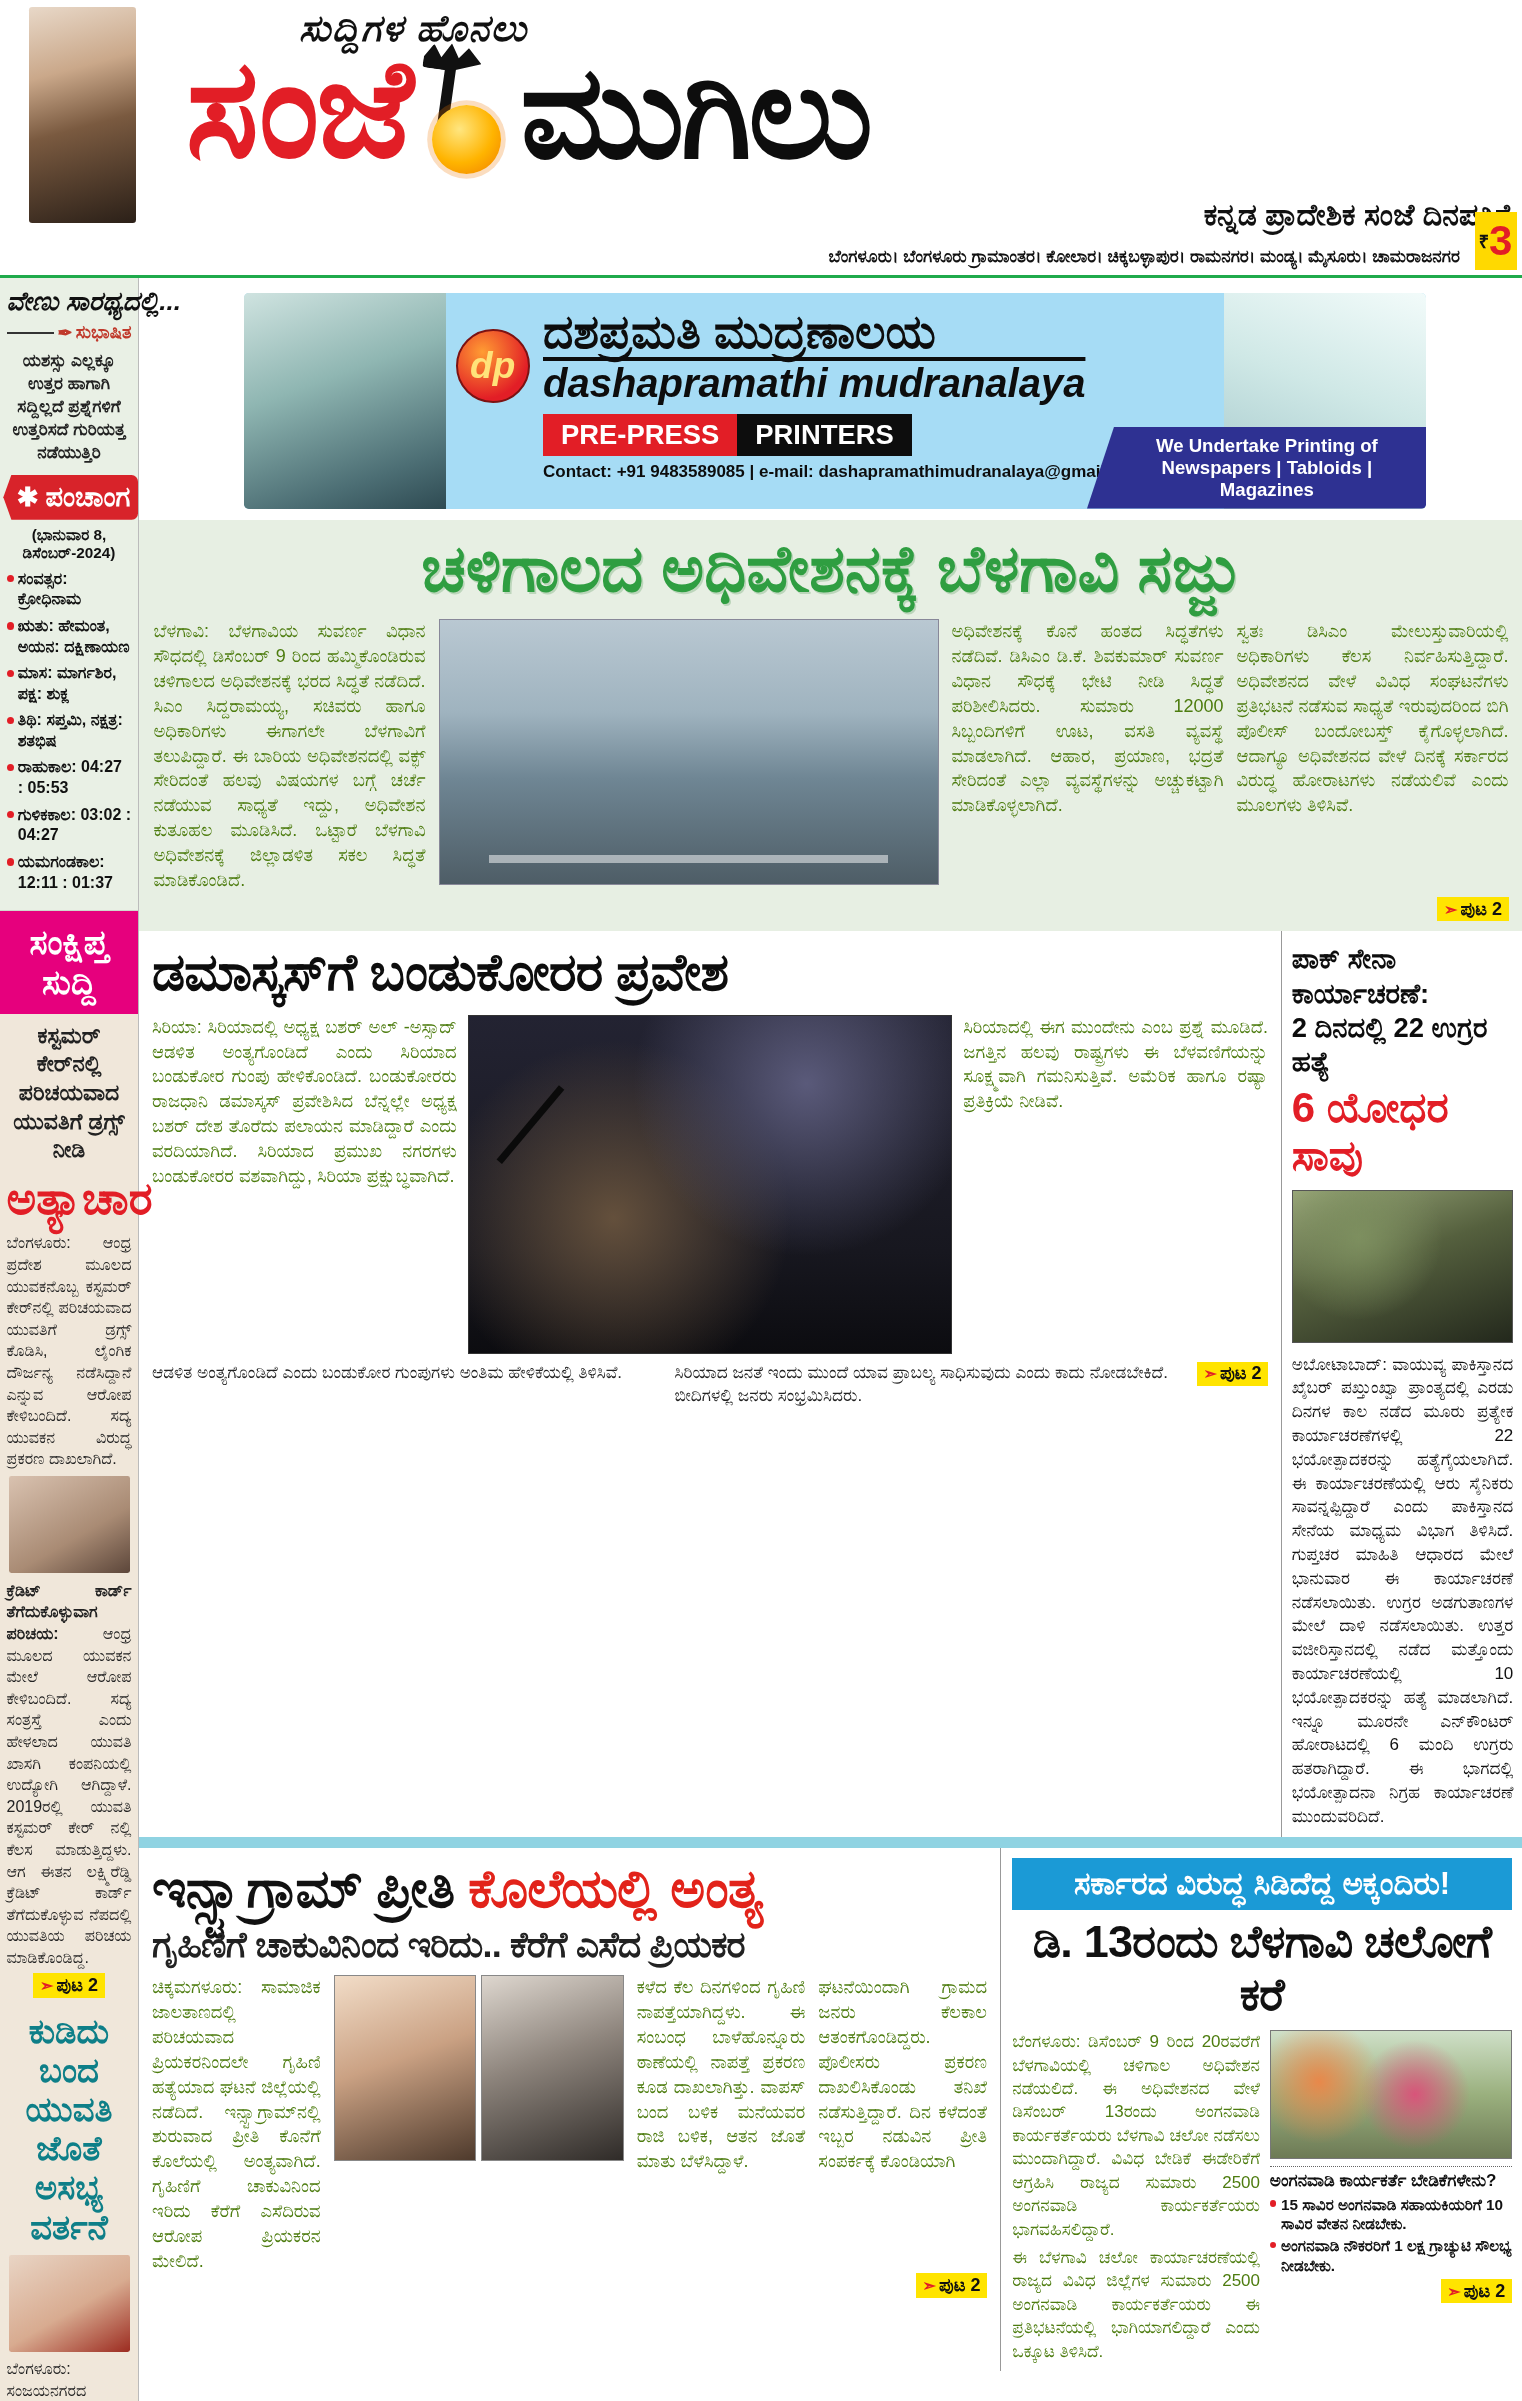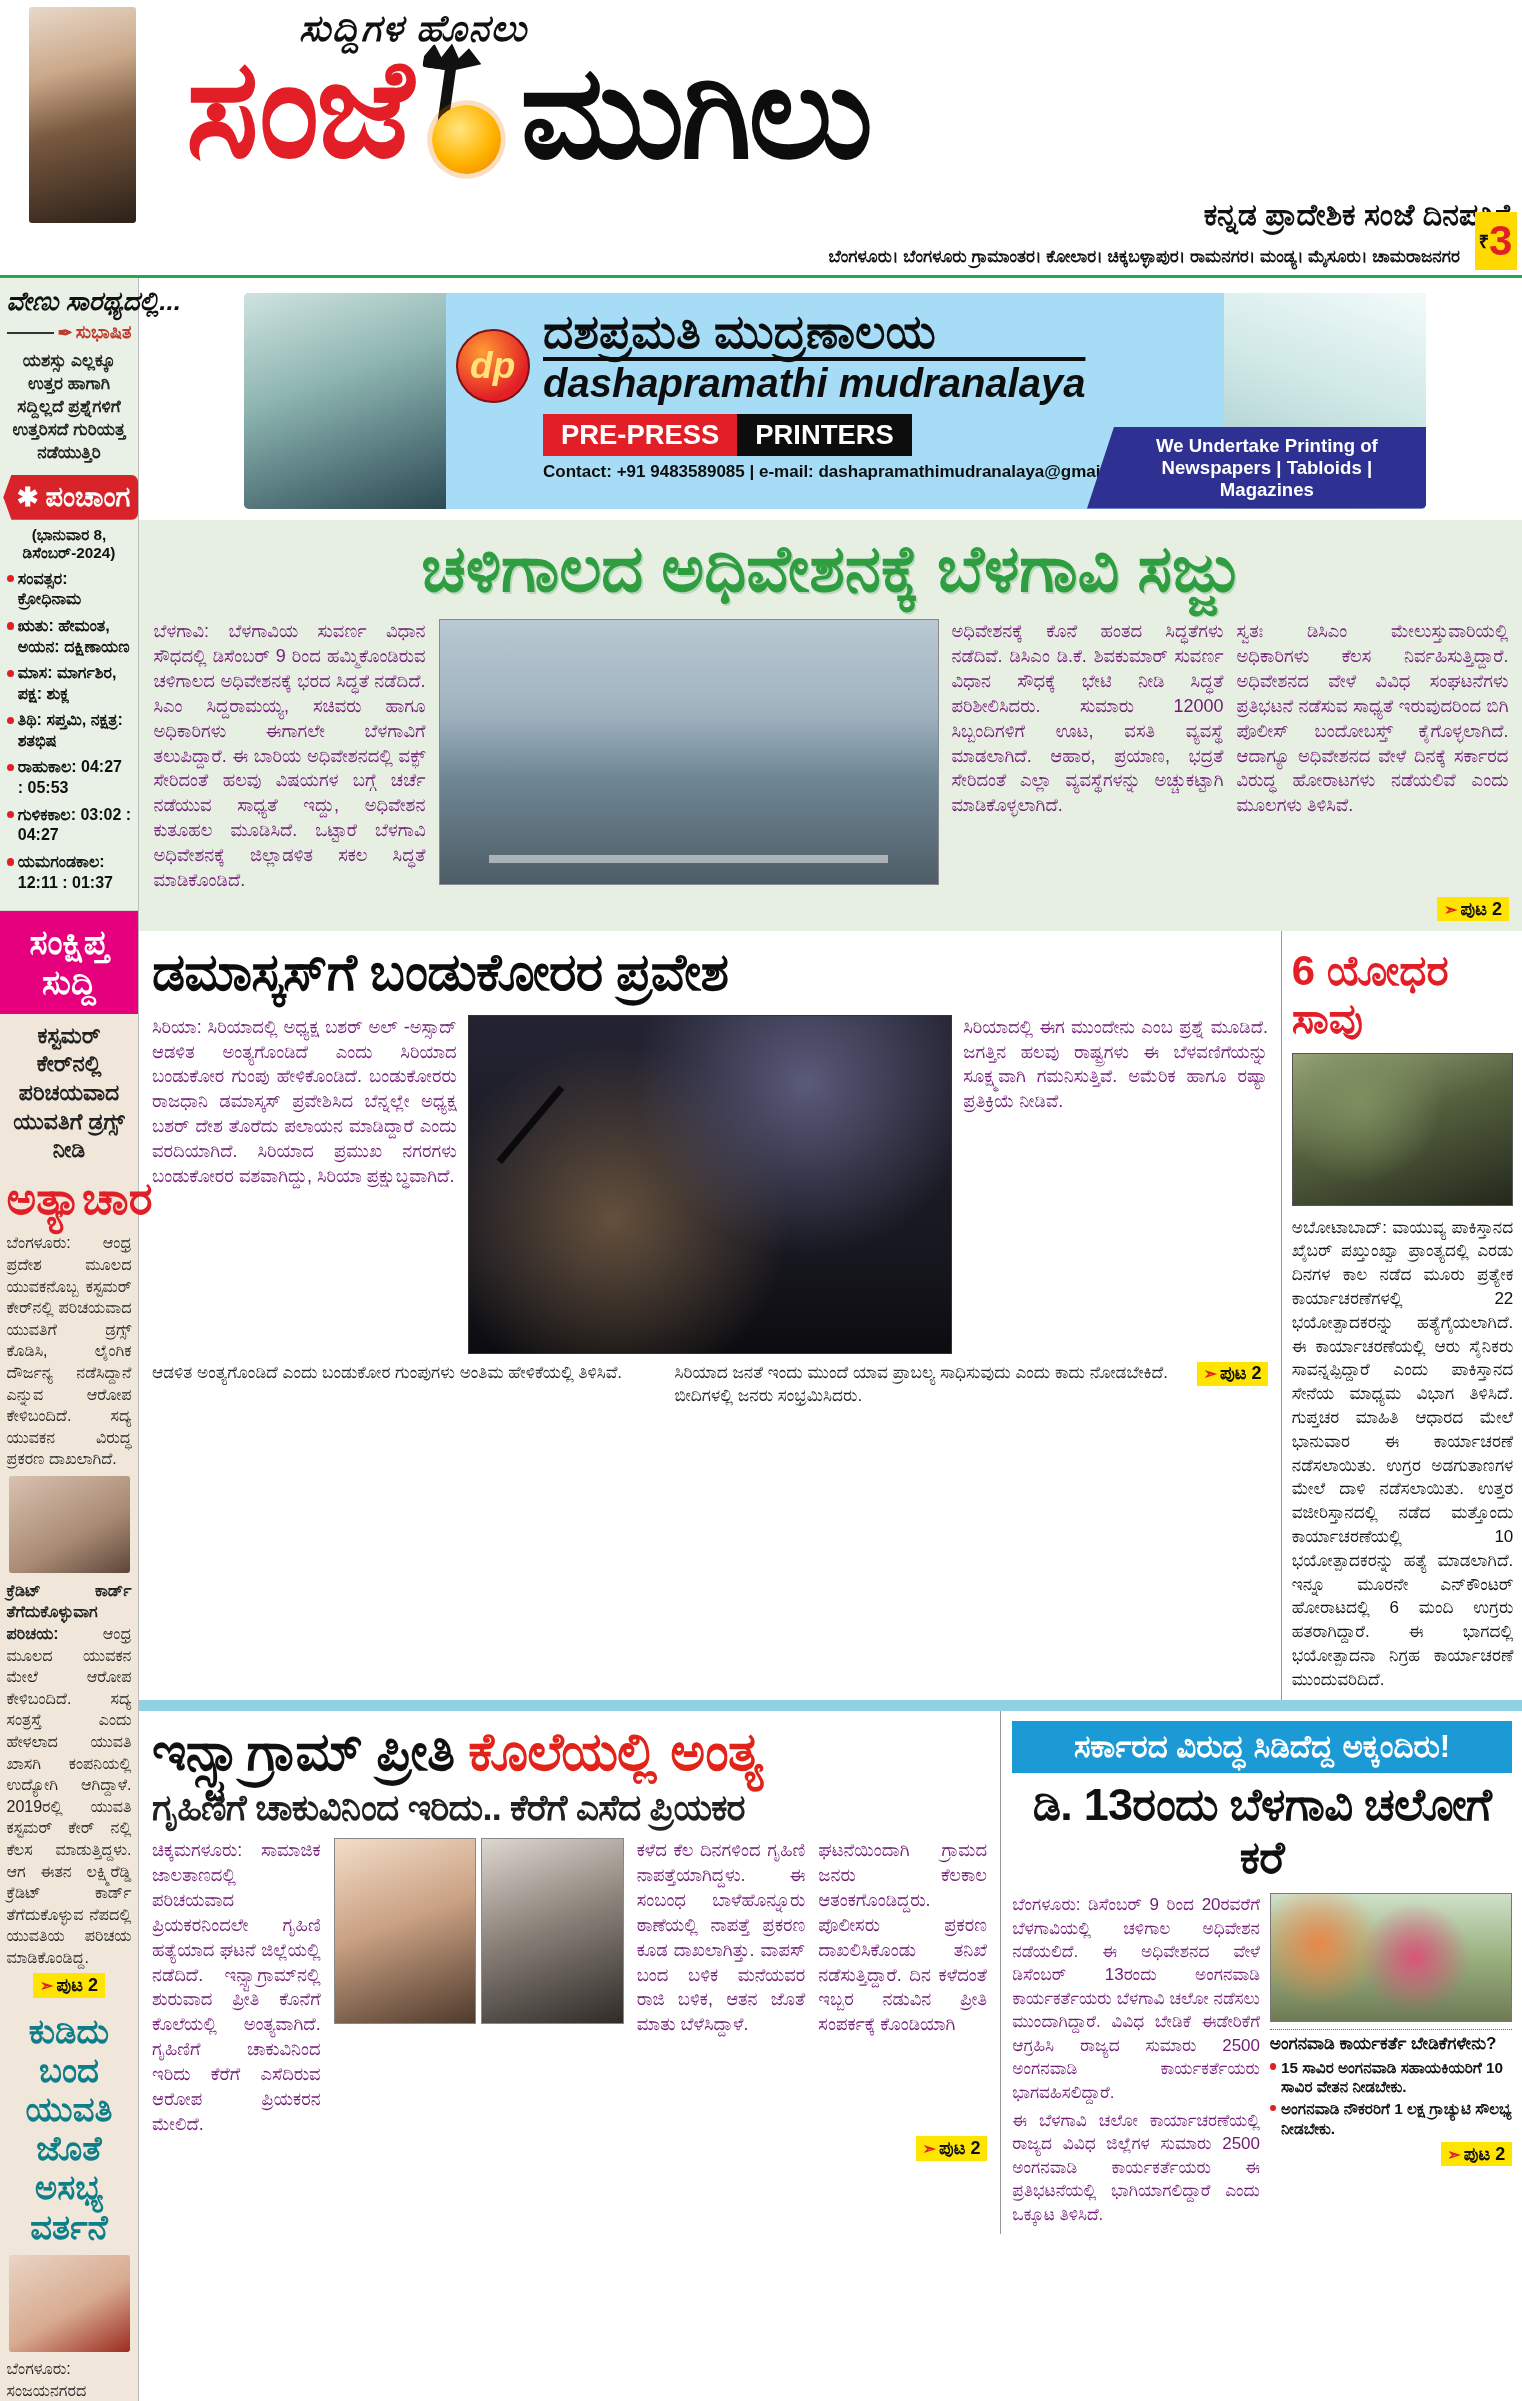--- a/index.html
+++ b/index.html
@@ -83,21 +83,21 @@
   .ad-contact { margin-top:6.5px; font-size:17px; font-weight:bold; color:#0d0d0d; }
   .ad-ribbon { position:absolute; right:0; bottom:0; width:339px; padding:8px 11.3px 8px 32px; background:#2e3192; color:#fff;
     clip-path:polygon(8% 0,100% 0,100% 100%,0 100%); text-align:center; }
   .ad-ribbon .l1 { font-size:18.6px; font-weight:bold; }
   .ad-ribbon .l2 { font-size:18.6px; font-weight:bold; }
 
   
   .lead-story { background:#e7efe3; padding:11.3px 14.5px 9.7px; }
   .lead-headline { text-align:center; font-size:65px; font-weight:bold; color:#2f9e41; text-shadow:1.6px 1.6px 0 #bcd6bb; }
   .lead-cols { display:flex; gap:13px; margin-top:11.3px; }
-  .body-text { font-size:18px; line-height:1.38; text-align:justify; color:#701a75; }
+  .body-text { font-size:18px; line-height:1.38; text-align:justify; color:#4d7c0f; }
   .lead-col { flex:1; }
   .lead-photo { flex:0 0 500px; height:266px; background:
      linear-gradient(180deg,#b9c8d2 0%,#9fb3bf 35%,#6f8694 60%,#4e5d66 100%); border:0.8px solid #889; position:relative; }
   .lead-photo::after { content:""; position:absolute; left:10%; bottom:8%; width:80%; height:8px; background:rgba(255,255,255,.5); }
   .lead-tag { text-align:right; margin-top:4.8px; }
 
   
   .syria-row { display:flex; }
   .syria { flex:1; padding:11.3px 13px 8px; min-width:0; }
   .syria-kicker { font-size:52px; font-weight:bold; color:#0d0d0d; letter-spacing:-0.8px; }
@@ -265,20 +265,24 @@
           <div class="syria-caption-row">
             <p class="syria-caption">ಆಡಳಿತ ಅಂತ್ಯಗೊಂಡಿದೆ ಎಂದು ಬಂಡುಕೋರ ಗುಂಪುಗಳು ಅಂತಿಮ ಹೇಳಿಕೆಯಲ್ಲಿ ತಿಳಿಸಿವೆ.</p>
             <p class="syria-caption">ಸಿರಿಯಾದ ಜನತೆ ಇಂದು ಮುಂದೆ ಯಾವ ಪ್ರಾಬಲ್ಯ ಸಾಧಿಸುವುದು ಎಂದು ಕಾದು ನೋಡಬೇಕಿದೆ. ಬೀದಿಗಳಲ್ಲಿ ಜನರು ಸಂಭ್ರಮಿಸಿದರು.</p>
             <span class="page-tag">
                 <span class="arrow">➣</span>
                 <span>ಪುಟ 2</span>
               </span>
           </div>
         </article>
         <aside class="pak-col">
+          <div class="pak-kicker">
+            <div>ಪಾಕ್ ಸೇನಾ ಕಾರ್ಯಾಚರಣೆ:</div>
+            <div>2 ದಿನದಲ್ಲಿ 22 ಉಗ್ರರ ಹತ್ಯೆ</div>
+          </div>
           <div class="pak-head">6 ಯೋಧರ ಸಾವು</div>
           <div class="pak-photo"></div>
           <p class="pak-body">ಅಬೋಟಾಬಾದ್: ವಾಯುವ್ಯ ಪಾಕಿಸ್ತಾನದ ಖೈಬರ್ ಪಖ್ತುಂಖ್ವಾ ಪ್ರಾಂತ್ಯದಲ್ಲಿ ಎರಡು ದಿನಗಳ ಕಾಲ ನಡೆದ ಮೂರು ಪ್ರತ್ಯೇಕ ಕಾರ್ಯಾಚರಣೆಗಳಲ್ಲಿ 22 ಭಯೋತ್ಪಾದಕರನ್ನು ಹತ್ಯೆಗೈಯಲಾಗಿದೆ. ಈ ಕಾರ್ಯಾಚರಣೆಯಲ್ಲಿ ಆರು ಸೈನಿಕರು ಸಾವನ್ನಪ್ಪಿದ್ದಾರೆ ಎಂದು ಪಾಕಿಸ್ತಾನದ ಸೇನೆಯ ಮಾಧ್ಯಮ ವಿಭಾಗ ತಿಳಿಸಿದೆ. ಗುಪ್ತಚರ ಮಾಹಿತಿ ಆಧಾರದ ಮೇಲೆ ಭಾನುವಾರ ಈ ಕಾರ್ಯಾಚರಣೆ ನಡೆಸಲಾಯಿತು. ಉಗ್ರರ ಅಡಗುತಾಣಗಳ ಮೇಲೆ ದಾಳಿ ನಡೆಸಲಾಯಿತು. ಉತ್ತರ ವಜೀರಿಸ್ತಾನದಲ್ಲಿ ನಡೆದ ಮತ್ತೊಂದು ಕಾರ್ಯಾಚರಣೆಯಲ್ಲಿ 10 ಭಯೋತ್ಪಾದಕರನ್ನು ಹತ್ಯೆ ಮಾಡಲಾಗಿದೆ. ಇನ್ನೂ ಮೂರನೇ ಎನ್‌ಕೌಂಟರ್ ಹೋರಾಟದಲ್ಲಿ 6 ಮಂದಿ ಉಗ್ರರು ಹತರಾಗಿದ್ದಾರೆ. ಈ ಭಾಗದಲ್ಲಿ ಭಯೋತ್ಪಾದನಾ ನಿಗ್ರಹ ಕಾರ್ಯಾಚರಣೆ ಮುಂದುವರಿದಿದೆ.</p>
         </aside>
       </section>
 
       <div class="cyan-bar"></div>
 
       <section class="middle-row">
         <article class="insta">

